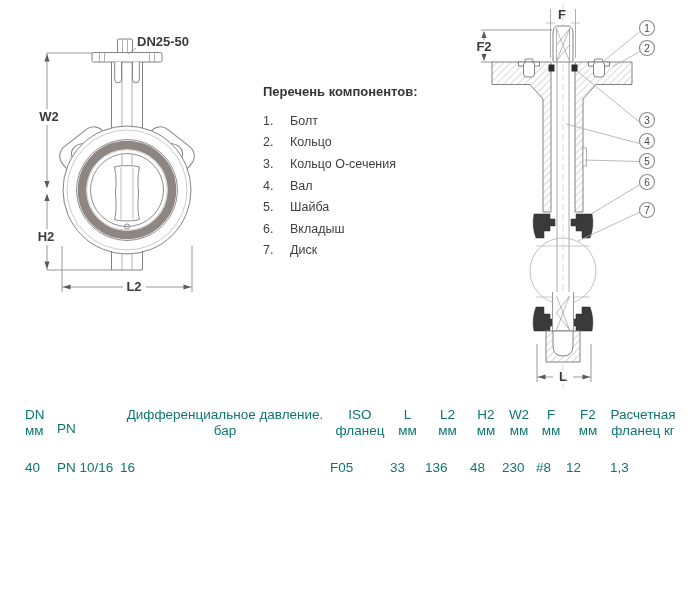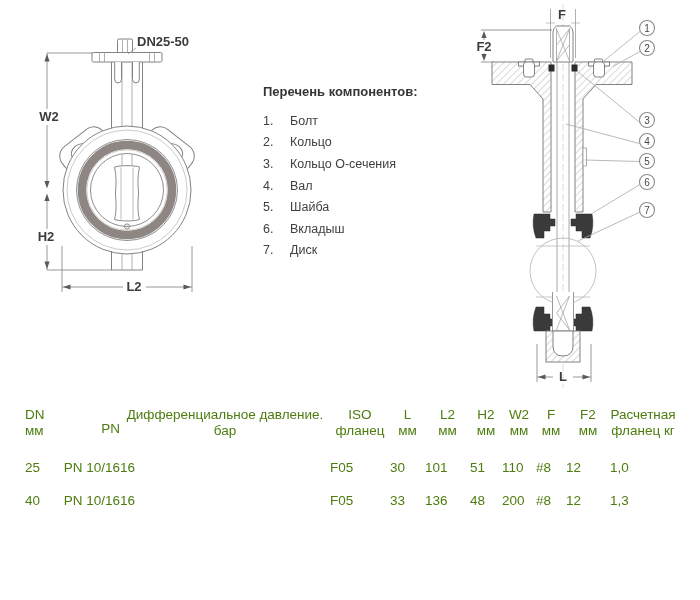--- a/index.html
+++ b/index.html
@@ -9,27 +9,27 @@
   .dim-label{font:bold 13px "Liberation Sans",sans-serif;fill:#3c3c3c;}
   .callout-num{font:10px "Liberation Sans",sans-serif;fill:#474747;}
   
   .components{position:absolute;left:263px;top:84px;width:200px;}
   .c-head{font-size:13px;font-weight:bold;color:#353535;}
   .c-items{margin-top:11px;}
   .c-row{display:flex;height:21.6px;align-items:center;font-size:12.5px;color:#3f3f3f;}
   .c-num{width:27px;flex:0 0 27px;}
   
   #spec-table{position:absolute;left:0;top:400px;width:676px;border-collapse:collapse;
-              table-layout:fixed;font-size:13.5px;color:#4d7c0f;}
+              table-layout:fixed;font-size:13.5px;color:#0f766e;}
   #spec-table th{font-weight:normal;vertical-align:top;padding:7px 0 0 0;height:51px;box-sizing:border-box;}
   #spec-table th div{line-height:16px;}
   #spec-table th.single div{margin-top:14px;}
   #spec-table td{height:33px;padding:0;vertical-align:middle;}
   .col-a{text-align:left;padding-left:25px !important;}
-  .col-b{text-align:right;padding-left:12px !important;}
+  .col-b{text-align:left;padding-left:12px !important;}
   .col-c{}
 </style>
 </head>
 <body>
 
 <div class="page">
 
   <svg id="drawings" width="700" height="398" viewBox="0 0 700 398">
     <defs>
       <pattern id="hatch" patternUnits="userSpaceOnUse" width="5" height="5" patternTransform="rotate(45)">
@@ -305,41 +305,28 @@
             <div>мм</div>
           </th>
           <th class="col-c">
             <div>Расчетная</div>
             <div>фланец кг</div>
           </th>
         </tr>
       </thead>
     <tbody id="t-body">
         <tr>
-          <td class="col-a">25</td>
-          <td class="col-b">PN 10/16</td>
-          <td class="col-c">16</td>
-          <td class="col-c">F05</td>
-          <td class="col-c">30</td>
-          <td class="col-c">101</td>
-          <td class="col-c">51</td>
-          <td class="col-c">110</td>
-          <td class="col-c">#8</td>
-          <td class="col-c">12</td>
-          <td class="col-c">1,0</td>
-        </tr>
-        <tr>
           <td class="col-a">40</td>
           <td class="col-b">PN 10/16</td>
           <td class="col-c">16</td>
           <td class="col-c">F05</td>
           <td class="col-c">33</td>
           <td class="col-c">136</td>
           <td class="col-c">48</td>
-          <td class="col-c">200</td>
+          <td class="col-c">230</td>
           <td class="col-c">#8</td>
           <td class="col-c">12</td>
           <td class="col-c">1,3</td>
         </tr>
       </tbody>
   </table>
 
 </div>
 
 </body></html>

